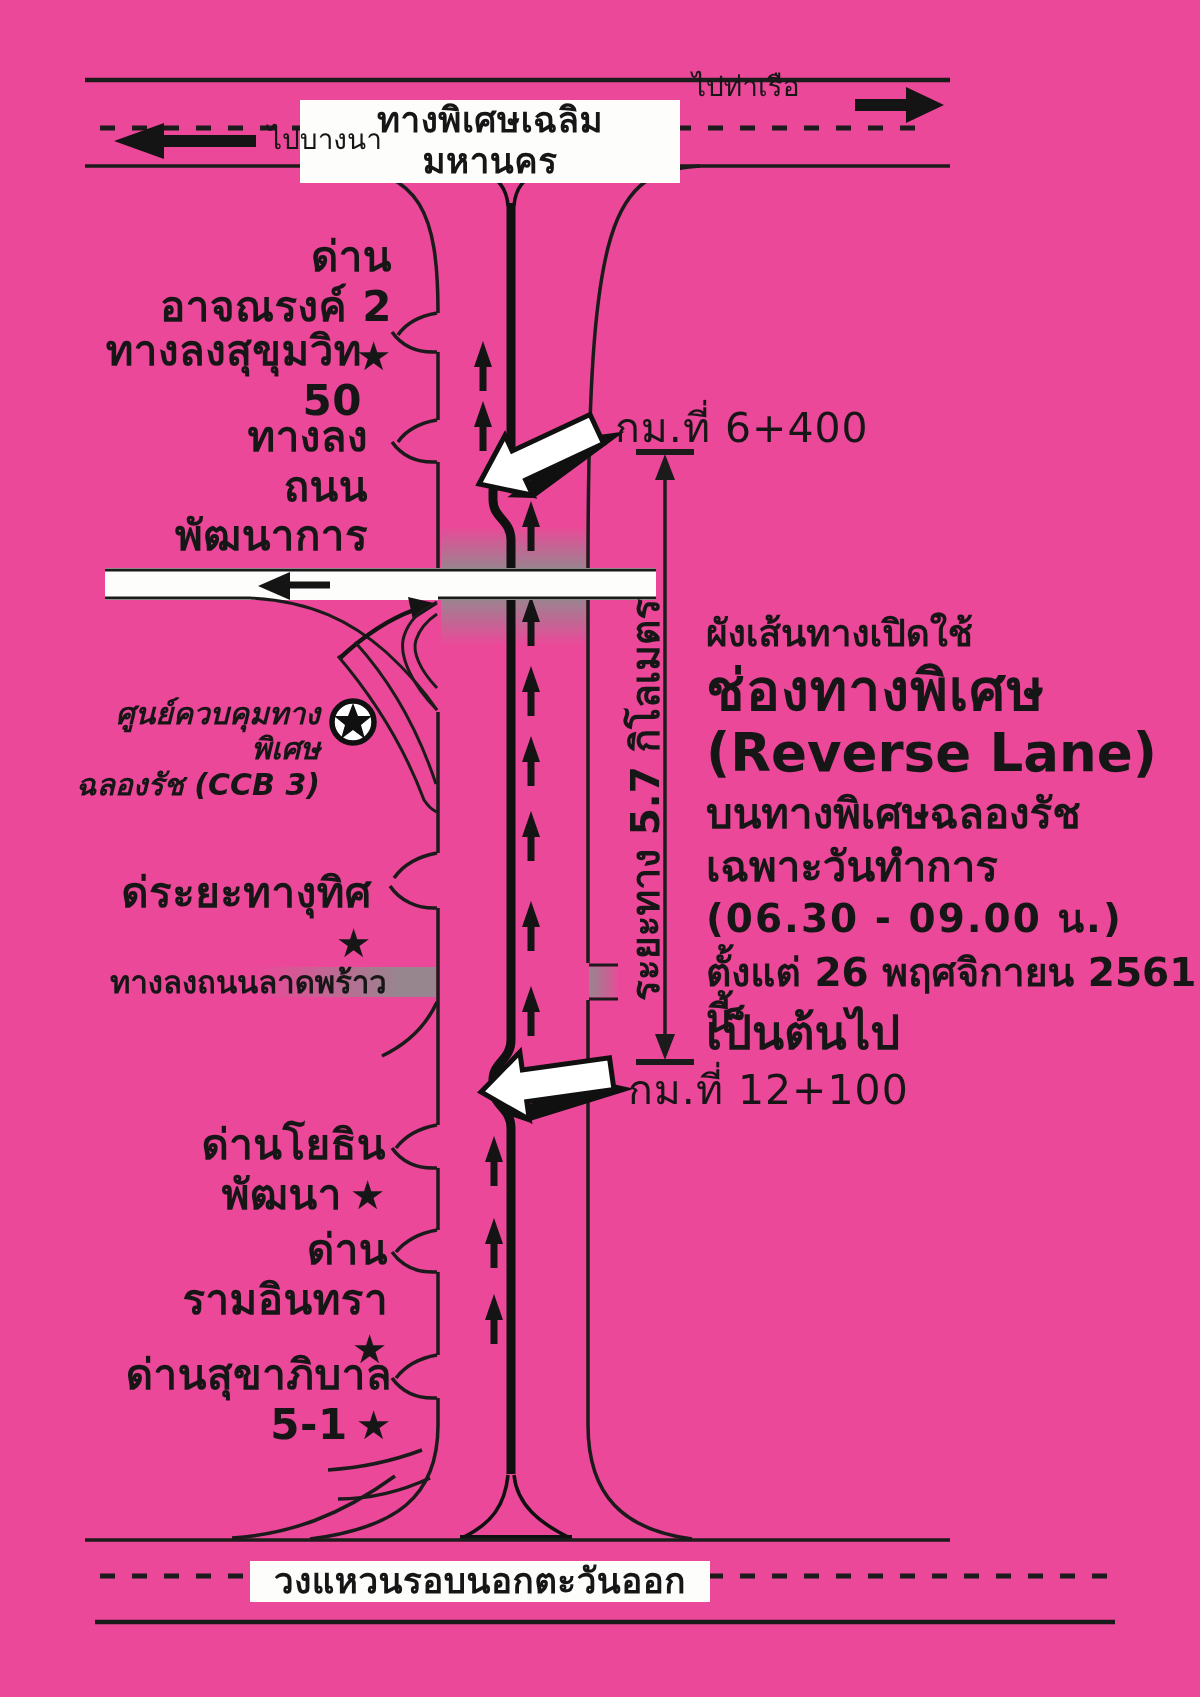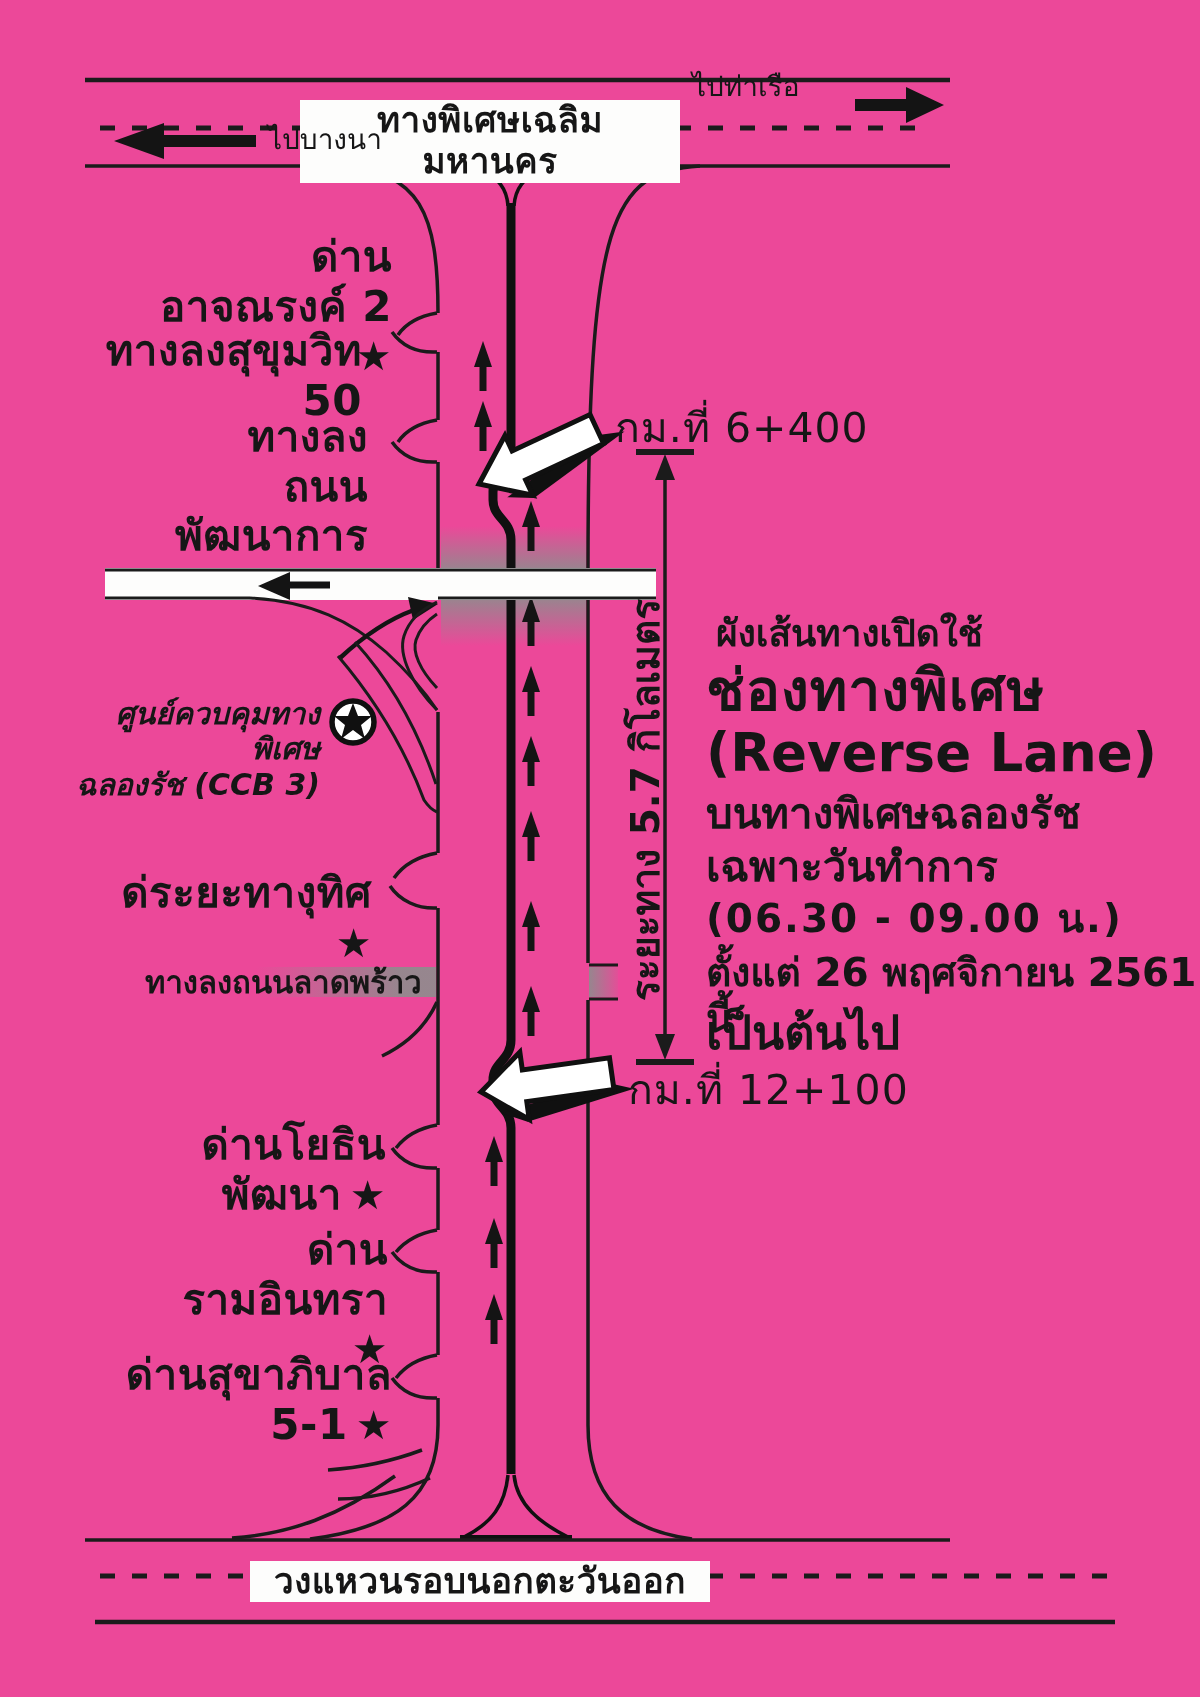--- a/index.html
+++ b/index.html
@@ -18,21 +18,21 @@
   .exit{font-size:42px;font-weight:700;letter-spacing:0.5px;}
   .roadname{font-size:35px;font-weight:bold;letter-spacing:0.5px;}
   .dir{font-size:28px;font-weight:500;}
   .km{font-size:41px;font-weight:normal;letter-spacing:1px;}
   .dist{
     position:absolute;left:412px;top:774px;width:456px;height:52px;
     font-size:39px;font-weight:bold;text-align:center;
     transform:rotate(-90deg);transform-origin:50% 50%;
   }
   .info{position:absolute;left:706px;}
-  .i1{top:612px;font-size:37px;font-weight:600;margin-left:10px;}
+  .i1{top:612px;font-size:37px;font-weight:600;}
   .i2{top:657px;font-size:57px;font-weight:800;letter-spacing:1px;}
   .i3{top:722px;font-size:53px;font-weight:800;}
   .i4{top:789px;font-size:42px;font-weight:bold;}
   .i5{top:842px;font-size:42px;font-weight:bold;}
   .i6{top:896px;font-size:39px;font-weight:bold;letter-spacing:2px;}
   .i7{top:950px;font-size:39px;font-weight:bold;}
   .i8{top:1005px;font-size:47px;font-weight:800;}
 </style>
 </head>
 <body>
@@ -205,21 +205,21 @@
   <div class="lbl r exit" style="left:92px;top:326px;width:270px;">ทางลงสุขุมวิท 50</div>
 
   <div class="lbl r exit" style="left:108px;top:412px;width:260px;">ทางลง
 ถนนพัฒนาการ</div>
 
   <div class="lbl r b" style="left:52px;top:696px;width:268px;font-size:30px;font-style:italic;">ศูนย์ควบคุมทางพิเศษ
 ฉลองรัช (CCB 3)</div>
 
   <div class="lbl r exit" style="left:120px;top:868px;width:252px;"><span>ด่ระยะทางุทิศ</span><span class="star">★</span></div>
 
-  <div class="lbl b" style="left:110px;top:964px;font-size:31px;margin-left:35px;">ทางลงถนนลาดพร้าว</div>
+  <div class="lbl b" style="left:110px;top:964px;font-size:31px;">ทางลงถนนลาดพร้าว</div>
 
   <div class="lbl r exit" style="left:150px;top:1225px;width:238px;"><span>ด่านรามอินทรา</span><span class="star">★</span></div>
 
   <div class="lbl r exit" style="left:120px;top:1120px;width:266px;"><span>ด่านโยธินพัฒนา</span><span class="star">★</span></div>
 
   <div class="lbl r exit" style="left:108px;top:1350px;width:284px;"><span>ด่านสุขาภิบาล 5-1</span><span class="star">★</span></div>
 
 
   <div class="lbl km" style="left:615px;top:404px;">กม.ที่ 6+400</div>
 

